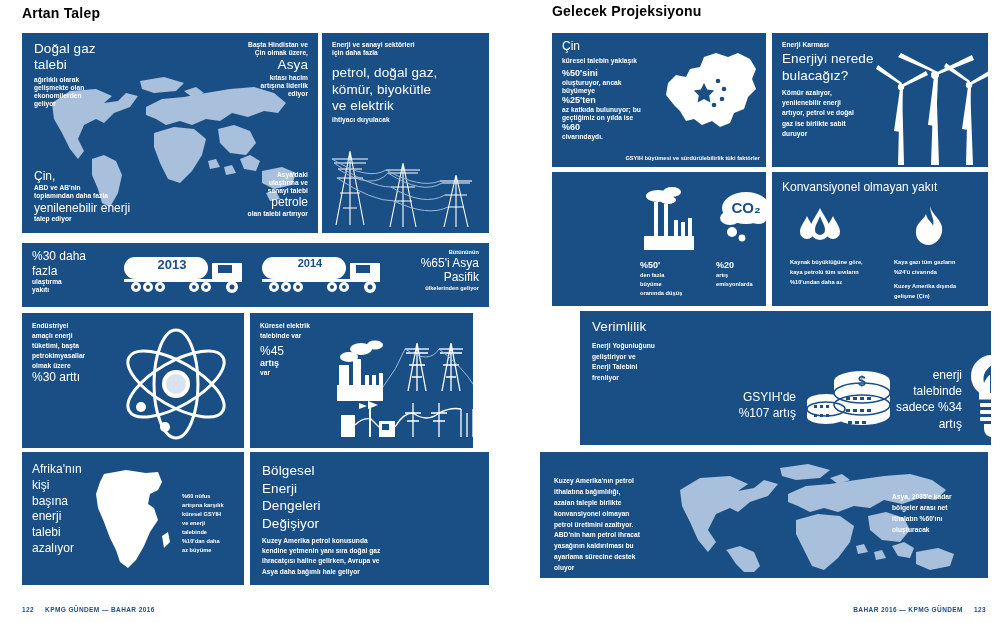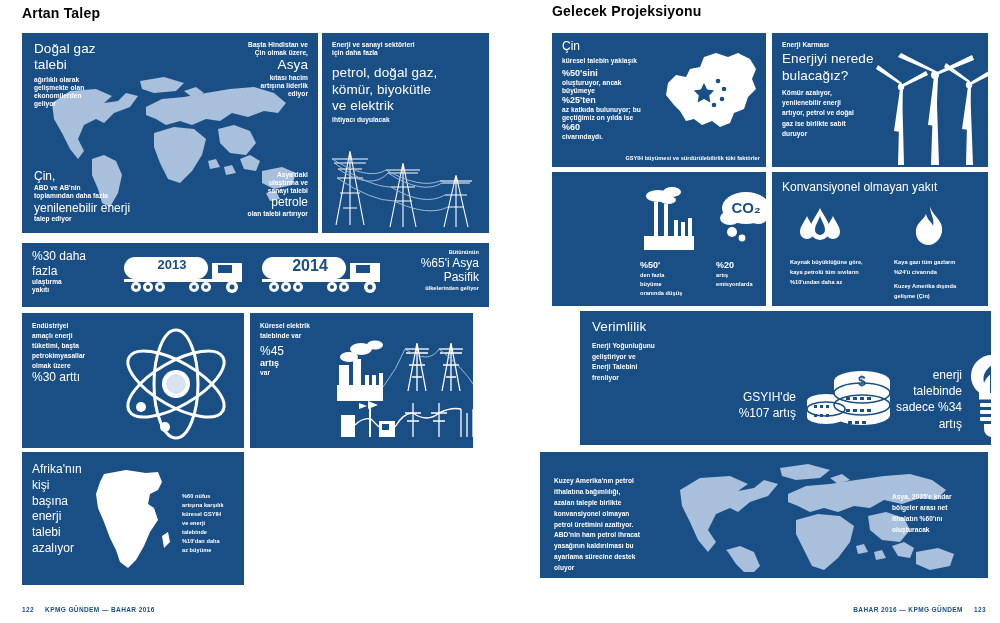--- a/index.html
+++ b/index.html
@@ -185,21 +185,21 @@
         </g>
         <g fill="#1a4f86">
           <circle cx="14" cy="32" r="2"></circle>
             <circle cx="26" cy="32" r="2"></circle>
             <circle cx="38" cy="32" r="2"></circle>
           <circle cx="72" cy="32" r="2"></circle>
             <circle cx="84" cy="32" r="2"></circle>
           <circle cx="110" cy="32" r="2.5"></circle>
         </g>
       </svg>
-      <div style="position:absolute;left:20px;top:2px;width:60px;text-align:center;color:#1a4f86;font-size:16px;font-weight:700;">2014</div>
+      <div style="position:absolute;left:20px;top:2px;width:60px;text-align:center;color:#1a4f86;font-size:11px;font-weight:700;">2014</div>
     </div>
 
     <div class="tb r" style="right:10px;top:6px;width:130px;">
       <div class="xs">Bütününün</div>
       <div class="big2" style="white-space:pre-line;">%65'i Asya
 Pasifik</div>
       <div class="xs">ülkelerinden geliyor</div>
     </div>
   </div>
 
@@ -292,20 +292,30 @@
     </div>
     <div class="tb xs" style="left:160px;top:40px;width:60px;white-space:pre-line;line-height:1.6;">%60 nüfus
 artışına karşılık
 küresel GSYIH
 ve enerji
 talebinde
 %10'dan daha
 az büyüme</div>
   </div>
 
+  <div class="panel" style="left:250px;top:452px;width:239px;height:133px;">
+    <div class="tb big" style="left:12px;top:10px;width:200px;white-space:pre-line;line-height:1.3;">Bölgesel
+Enerji
+Dengeleri
+Değişiyor</div>
+    <div class="tb sm" style="left:12px;top:84px;width:218px;white-space:pre-line;line-height:1.55;">Kuzey Amerika petrol konusunda
+kendine yetmenin yanı sıra doğal gaz
+ihracatçısı haline gelirken, Avrupa ve
+Asya daha bağımlı hale geliyor</div>
+  </div>
 
   <div class="panel" style="left:552px;top:33px;width:214px;height:134px;">
     <div class="tb" style="left:10px;top:6px;width:110px;">
       <div class="big2">Çin</div>
       <div class="sm" style="margin-top:3px;">küresel talebin yaklaşık</div>
       <div class="mid" style="margin-top:3px;">%50'sini</div>
       <div class="sm">oluşturuyor, ancak</div>
       <div class="sm">büyümeye</div>
       <div class="mid">%25'ten</div>
       <div class="sm">az katkıda bulunuyor; bu</div>

